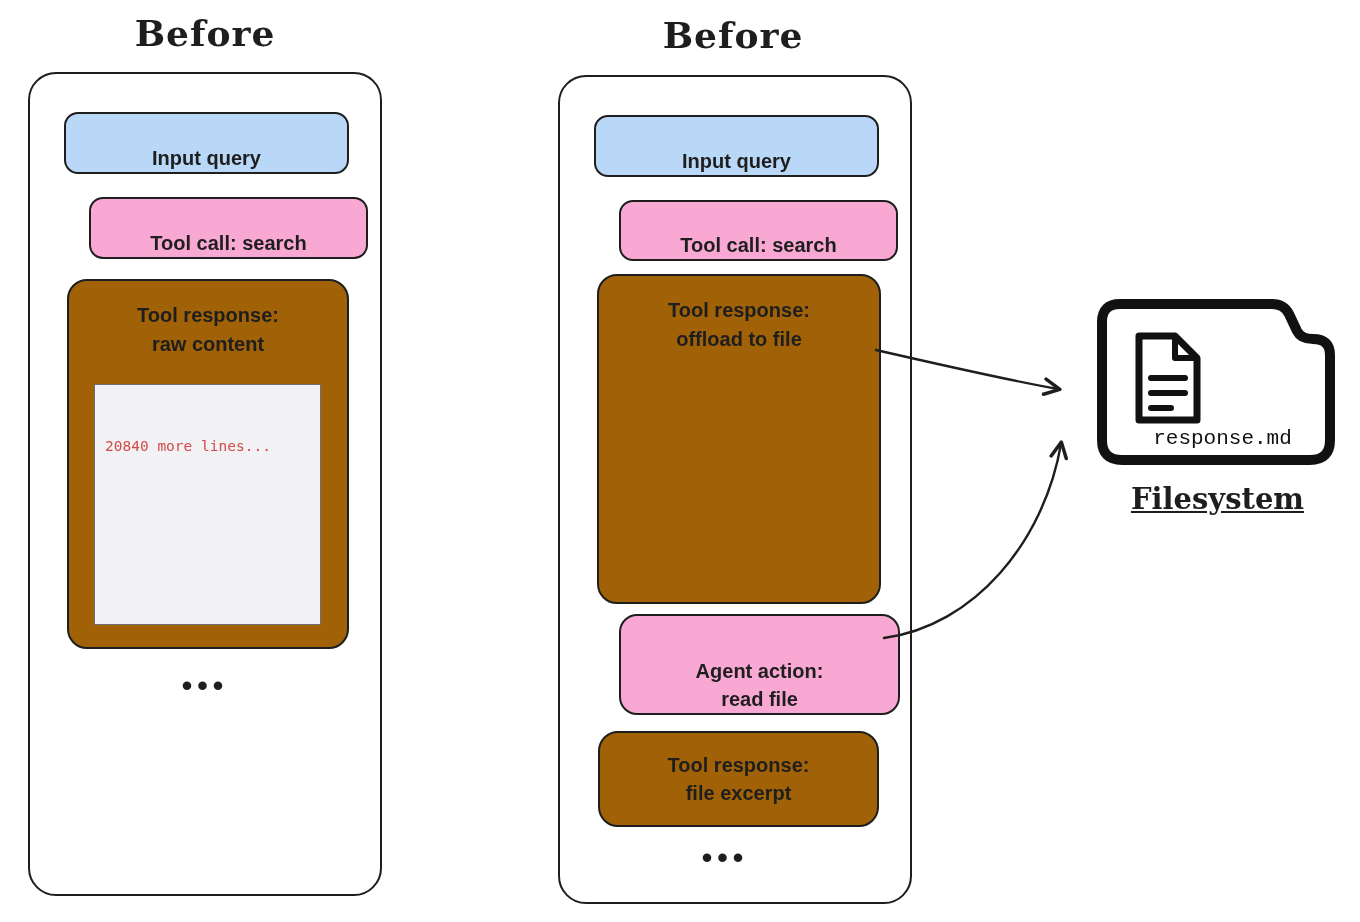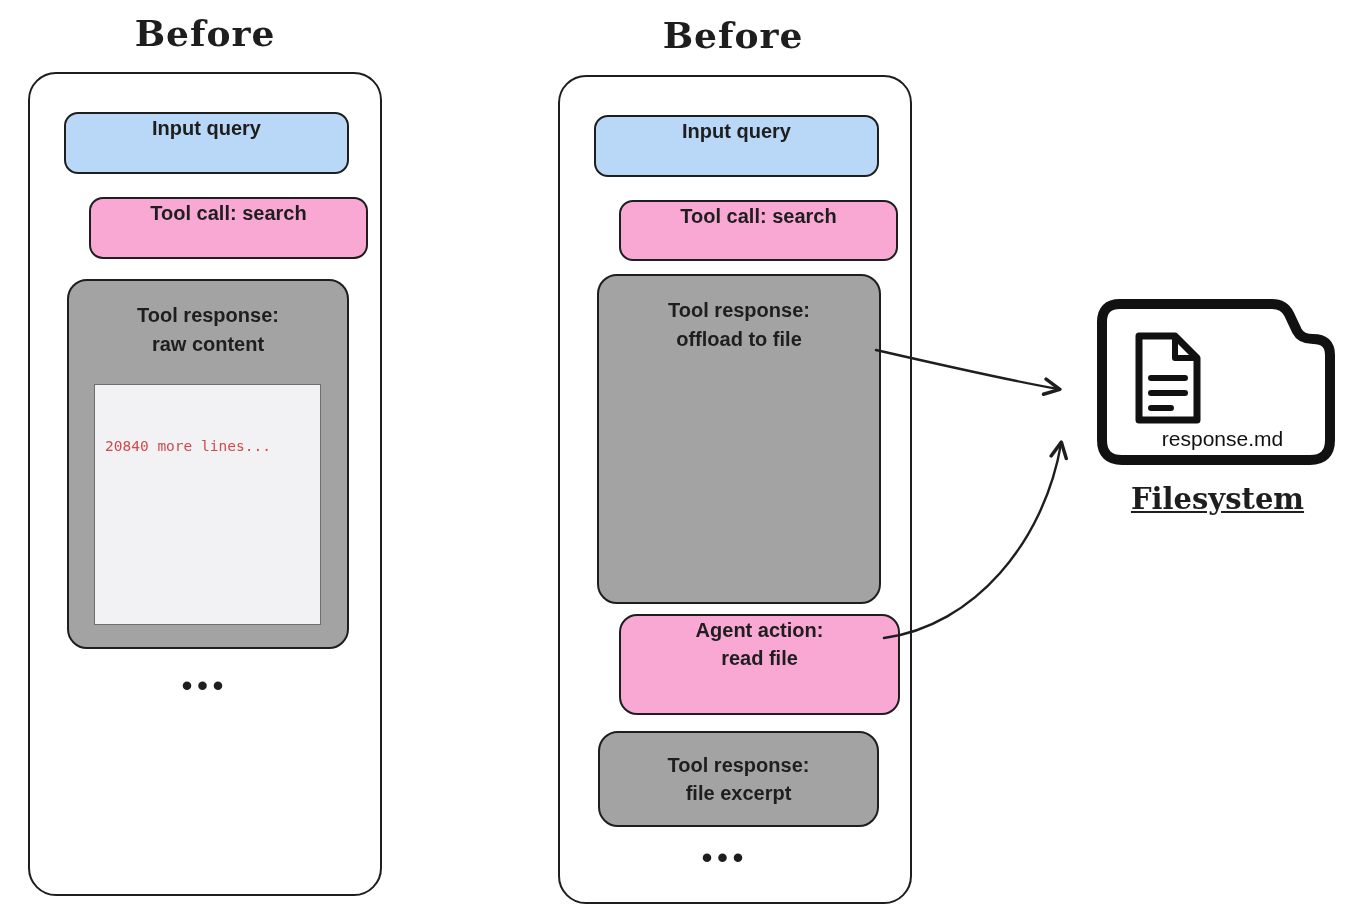--- a/index.html
+++ b/index.html
@@ -10,44 +10,44 @@
   .abs{position:absolute;}
   .col-title{
     font-size:36px;font-weight:700;text-align:center;letter-spacing:1px;
     font-family:"DejaVu Serif", serif;
   }
   .container{
     border:2.5px solid #1e1e1e;border-radius:28px;background:#ffffff;
   }
   .box{
     position:absolute;border:2px solid #1e1e1e;display:flex;flex-direction:column;
-    align-items:center;justify-content:flex-start;text-align:center;
+    align-items:center;justify-content:flex-end;text-align:center;
     font-size:20px;font-weight:600;color:#1e1e1e;line-height:1.4;
   }
   .blue{background:#b9d8f8;border-radius:14px;}
   .green{background:#f9a8d4;border-radius:14px;margin-left:21px;}
-  .yellow{background:#a3a3a3;border-radius:20px;justify-content:flex-start;}
+  .yellow{background:#a16207;border-radius:20px;justify-content:flex-start;}
   .yellow .y-title{margin-top:20px;font-size:20px;font-weight:600;line-height:1.45;}
   .code-box{
     position:absolute;background:#f2f2f4;border:1.5px solid #6f6f6f;
     font-family:"DejaVu Sans Mono", monospace;font-size:14.5px;line-height:1.55;
     color:#3b3b3b;text-align:left;padding:12px 10px;font-weight:400;
     white-space:pre-line;box-sizing:border-box;
   }
   .red-line{
     font-family:"DejaVu Sans Mono", monospace;font-size:14.5px;color:#cf4b4b;
     margin-top:16px;font-weight:400;
   }
   .ellipsis{
     position:absolute;font-size:30px;font-weight:700;letter-spacing:5px;
     text-align:center;color:#1e1e1e;
   }
   .filename{
     font-size:21px;font-weight:500;text-align:center;color:#111111;
-    font-family:Liberation Sans, sans-serif;
+    font-family:Liberation Mono, monospace;
   }
   .fs-label{
     font-size:29px;font-weight:700;text-align:center;
     font-family:"DejaVu Serif", serif;
     text-decoration:underline;
   }
   svg{display:block;}
 </style>
 </head>
 <body>

